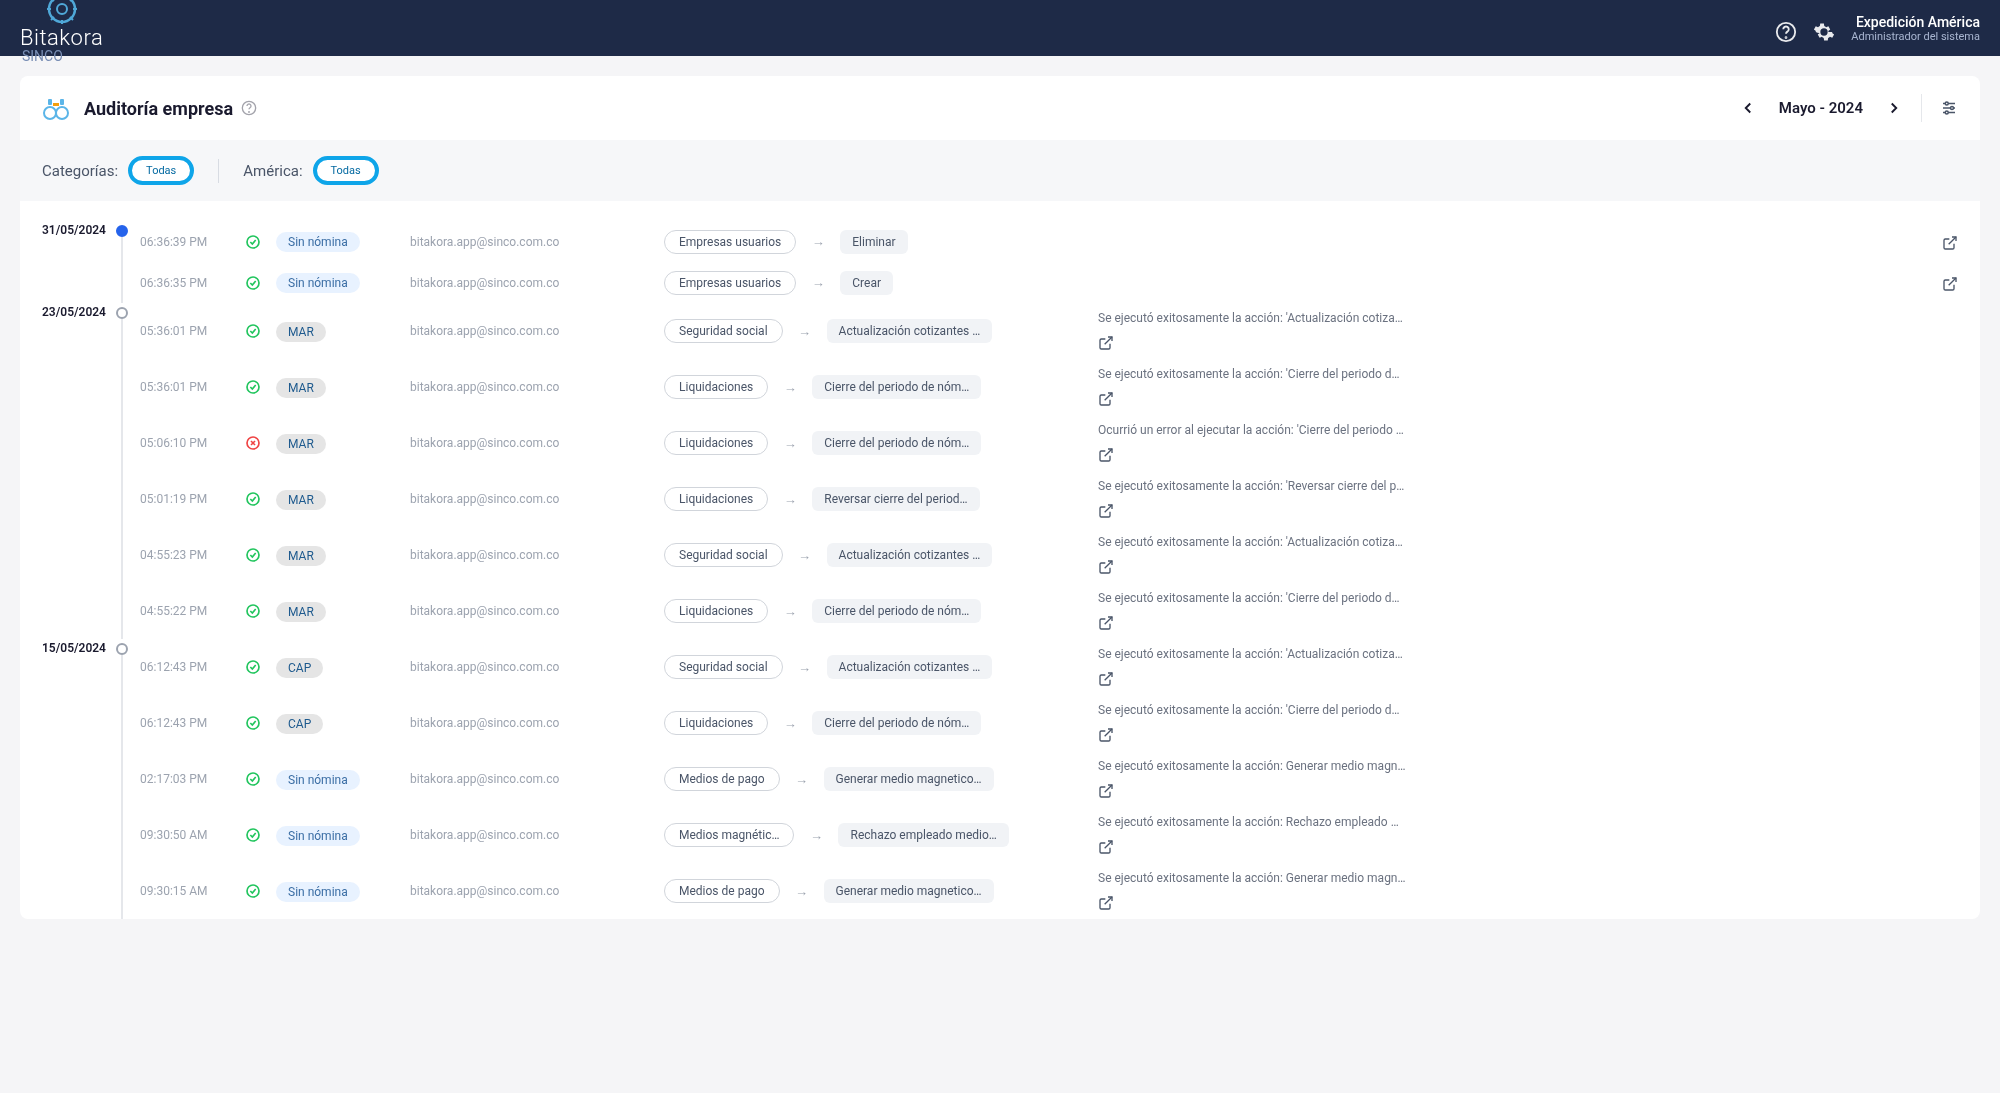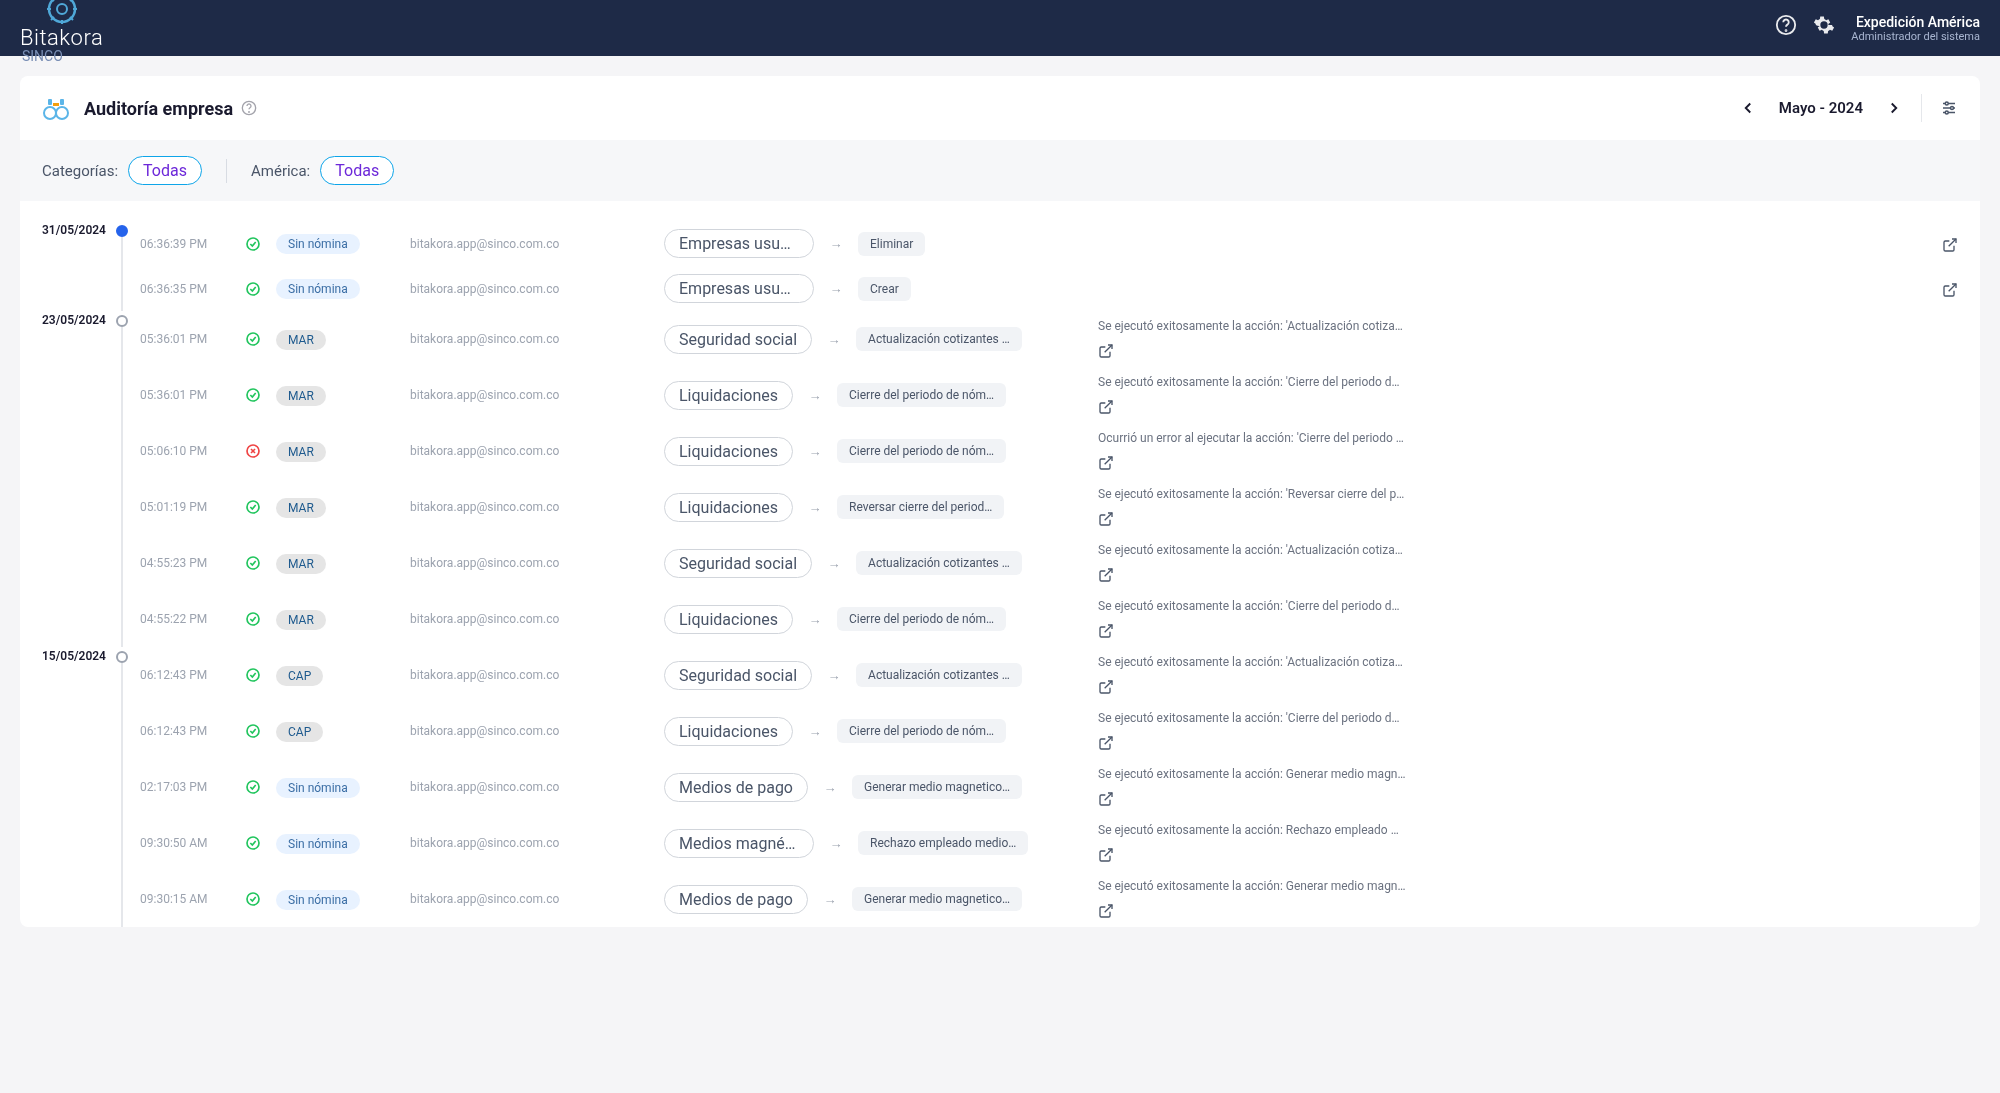--- a/index.html
+++ b/index.html
@@ -3,21 +3,21 @@
 <meta charset="utf-8">
 <style>
 * { margin: 0; padding: 0; box-sizing: border-box; }
 body { font-family: -apple-system, BlinkMacSystemFont, 'Segoe UI', Roboto, sans-serif; background: #f5f5f7; color: #1a1a2e; font-size: 13px; }
 
 .topbar { background: #1e2a47; height: 56px; display: flex; align-items: center; padding: 0 20px; color: #fff; }
 .logo { display: flex; align-items: center; gap: 0; flex-direction: column; }
 .logo-icon { width: 32px; height: 32px; }
 .logo-text { font-size: 22px; font-weight: 300; letter-spacing: 0.5px; }
 .logo-sub { font-size: 14px; color: #7a8fb5; margin-left: 2px; margin-top: -2px; }
-.topbar-right { margin-left: auto; display: flex; align-items: flex-start; gap: 16px; }
+.topbar-right { margin-left: auto; display: flex; align-items: flex-end; gap: 16px; }
 .topbar-icon { width: 22px; height: 22px; cursor: pointer; opacity: 0.9; }
 .user-info { text-align: right; }
 .user-name { font-size: 14px; font-weight: 500; }
 .user-role { font-size: 11px; color: #a8b5d0; }
 
 .page { padding: 20px 20px 0 20px; }
 .card { background: #fff; border-radius: 8px; padding: 0; overflow: hidden; }
 
 .header { display: flex; align-items: center; padding: 18px 22px; }
 .header-icon { width: 28px; height: 28px; margin-right: 14px; }
@@ -25,40 +25,40 @@
 .header-help { width: 16px; height: 16px; margin-left: 8px; opacity: 0.4; cursor: pointer; }
 .header-right { margin-left: auto; display: flex; align-items: center; gap: 12px; }
 .nav-chev { width: 18px; height: 18px; cursor: pointer; color: #1a1a2e; }
 .month { font-size: 15px; font-weight: 600; color: #1a1a2e; padding: 0 10px; }
 .divider { width: 1px; height: 28px; background: #e5e7eb; margin: 0 6px; }
 .filter-icon { width: 18px; height: 18px; cursor: pointer; color: #4a5568; }
 
 .filters { background: #f6f7f9; padding: 16px 22px; display: flex; align-items: center; gap: 24px; }
 .filter-group { display: flex; align-items: center; gap: 10px; }
 .filter-label { font-size: 15px; color: #4a5568; }
-.pill { border: 1px solid #0ea5e9; border-radius: 999px; padding: 4px 14px; font-size: 16px; color: #6d28d9; background: #fff; cursor: pointer; }
+.pill { border: 4px solid #0ea5e9; border-radius: 999px; padding: 4px 14px; font-size: 11px; color: #0369a1; background: #fff; cursor: pointer; }
 .vdiv { width: 1px; height: 24px; background: #d8dce3; }
 
 .timeline { padding: 20px 22px 0 22px; }
 .day-block { display: flex; }
 .day-date { width: 72px; flex-shrink: 0; font-size: 12px; font-weight: 600; color: #1a1a2e; padding-top: 2px; }
 .marker-col { width: 26px; flex-shrink: 0; position: relative; }
 .marker { width: 12px; height: 12px; border-radius: 50%; background: #fff; border: 2px solid #9ca3af; position: absolute; left: 2px; top: 4px; }
 .marker.filled { background: #2563eb; border-color: #2563eb; }
 .vline { position: absolute; left: 7px; top: 16px; bottom: 0; width: 2px; background: #e5e7eb; }
 .events { flex: 1; }
 
 .event-row { display: flex; align-items: center; min-height: 36px; padding: 8px 0; gap: 14px; }
 .time { width: 90px; font-size: 12px; color: #9ca3af; }
 .status { width: 18px; display: flex; align-items: center; justify-content: center; }
 .status svg { width: 16px; height: 16px; }
 .payroll-chip { background: #e5e5e5; color: #1e5a8e; border-radius: 999px; padding: 3px 12px; font-size: 12px; min-width: 56px; text-align: center; }
 .payroll-chip.none { background: #e8f2ff; color: #3b6ea5; }
 .user-col { width: 200px; font-size: 12px; color: #9ca3af; margin-left: auto; margin-right: 40px; }
-.cat-chip { border: 1px solid #d1d5db; border-radius: 999px; padding: 4px 14px; font-size: 16px; color: #4a5568; white-space: nowrap; max-width: 150px; overflow: hidden; text-overflow: ellipsis; }
+.cat-chip { border: 1px solid #d1d5db; border-radius: 999px; padding: 4px 14px; font-size: 12px; color: #4a5568; white-space: nowrap; max-width: 150px; overflow: hidden; text-overflow: ellipsis; }
 .arrow { width: 16px; color: #9ca3af; text-align: center; }
 .action-chip { background: #f1f3f6; border-radius: 6px; padding: 5px 12px; font-size: 12px; color: #4a5568; white-space: nowrap; max-width: 180px; overflow: hidden; text-overflow: ellipsis; }
 .msg-col { flex: 1; min-width: 0; padding-left: 40px; }
 .msg-text { font-size: 12px; color: #6b7280; white-space: nowrap; overflow: hidden; text-overflow: ellipsis; }
 .open-icon { width: 16px; height: 16px; cursor: pointer; color: #4a5568; flex-shrink: 0; margin-top: 6px; }
 .msg-wrap { display: flex; flex-direction: column; gap: 4px; }
 .cat-action-wrap { display: flex; align-items: center; gap: 14px; width: 380px; }
 .chip-col { width: 120px; }
 </style>
 </head>

